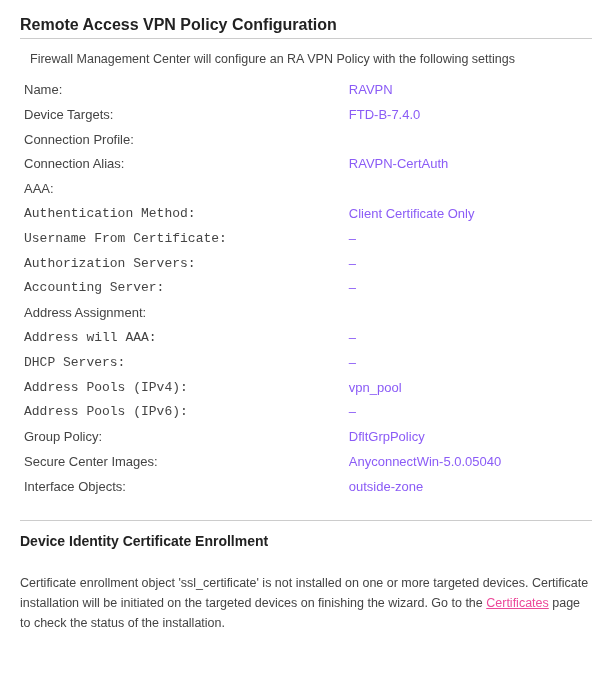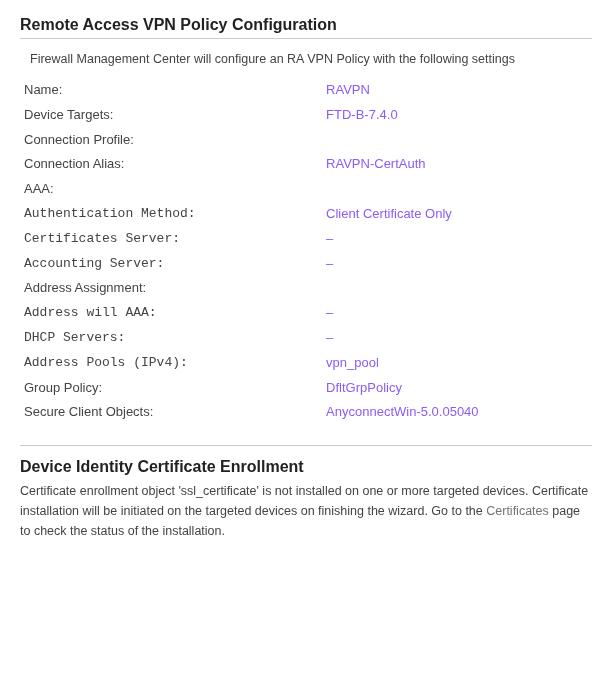--- a/index.html
+++ b/index.html
@@ -47,32 +47,33 @@
       padding-left: 8px;
     }
     .indent-1 { padding-left: 20px; }
     .indent-2 { padding-left: 40px; font-family: Liberation Mono, monospace; }
     .section-divider {
       border: none;
       border-top: 1px solid #ccc;
       margin: 18px 0 12px 0;
     }
     .section-title {
-      font-size: 16px;
+      font-size: 14px;
       font-weight: bold;
       color: #222;
-      margin-bottom: 5px;
+      margin-bottom: 24px;
     }
     .description-text {
       font-size: 12.5px;
       color: #444;
       line-height: 1.6;
     }
     .link {
-      color: #737373;
+      color: #ec4899;
+      text-decoration: underline;
       cursor: pointer;
     }
   </style>
 </head>
 <body>
 
 <div class="page-title">Remote Access VPN Policy Configuration</div>
 
 <div class="intro-text">Firewall Management Center will configure an RA VPN Policy with the following settings</div>
 
@@ -96,21 +97,25 @@
     </tr>
     <tr>
       <td class="label-col indent-1">AAA:</td>
       <td class="value-col"></td>
     </tr>
     <tr>
       <td class="label-col indent-2">Authentication Method:</td>
       <td class="value-col">Client Certificate Only</td>
     </tr>
     <tr>
-      <td class="label-col indent-2">Certificates Server:</td>
+      <td class="label-col indent-2">Username From Certificate:</td>
+      <td class="value-col">–</td>
+    </tr>
+    <tr>
+      <td class="label-col indent-2">Authorization Servers:</td>
       <td class="value-col">–</td>
     </tr>
     <tr>
       <td class="label-col indent-2">Accounting Server:</td>
       <td class="value-col">–</td>
     </tr>
     <tr>
       <td class="label-col indent-1">Address Assignment:</td>
       <td class="value-col"></td>
     </tr>
@@ -120,26 +125,34 @@
     </tr>
     <tr>
       <td class="label-col indent-2">DHCP Servers:</td>
       <td class="value-col">–</td>
     </tr>
     <tr>
       <td class="label-col indent-2">Address Pools (IPv4):</td>
       <td class="value-col">vpn_pool</td>
     </tr>
     <tr>
+      <td class="label-col indent-2">Address Pools (IPv6):</td>
+      <td class="value-col">–</td>
+    </tr>
+    <tr>
       <td class="label-col indent-1">Group Policy:</td>
       <td class="value-col">DfltGrpPolicy</td>
     </tr>
     <tr>
-      <td class="label-col">Secure Client Objects:</td>
+      <td class="label-col">Secure Center Images:</td>
       <td class="value-col">AnyconnectWin-5.0.05040</td>
+    </tr>
+    <tr>
+      <td class="label-col">Interface Objects:</td>
+      <td class="value-col">outside-zone</td>
     </tr>
   </tbody>
 </table>
 
 <hr class="section-divider">
 
 <div>
   <div class="section-title">Device Identity Certificate Enrollment</div>
   <div class="description-text">
     <span>Certificate enrollment object 'ssl_certificate' is not installed on one or more targeted devices. Certificate installation will be initiated on the targeted devices on finishing the wizard. Go to the </span><span class="link">Certificates</span><span> page to check the status of the installation.</span>

